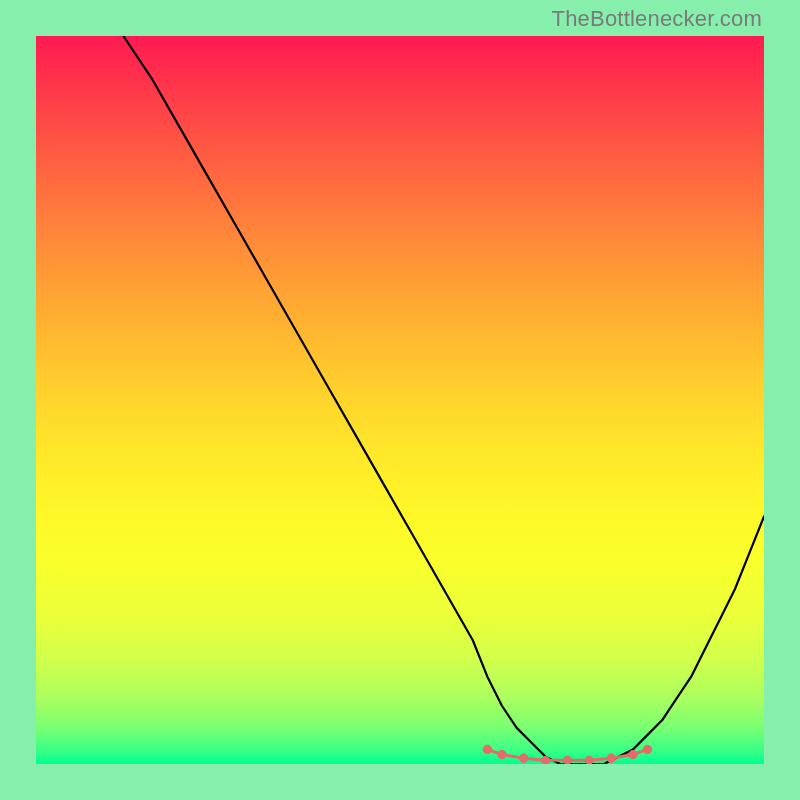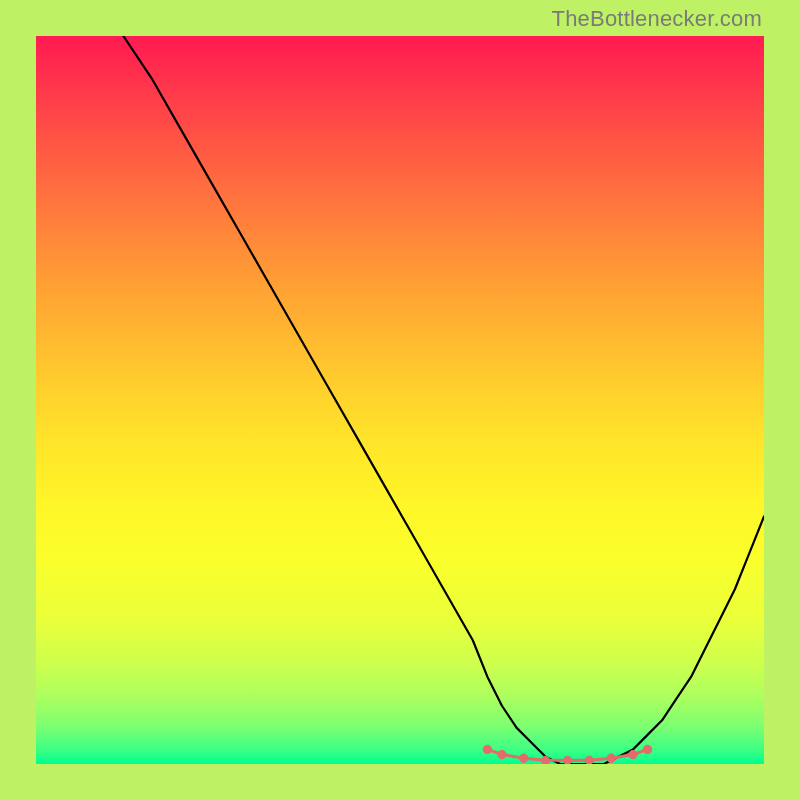--- a/index.html
+++ b/index.html
@@ -9,21 +9,21 @@
     height: 800px;
     background: #000000;
     overflow: hidden;
   }
   .frame {
     position: absolute;
     top: 0;
     left: 0;
     width: 800px;
     height: 800px;
-    background: #bef264;
+    background: #86efac;
   }
   .plot-area {
     position: absolute;
     top: 36px;
     left: 36px;
     width: 728px;
     height: 728px;
     background: linear-gradient(to bottom,
       #ff1a52 0%,
       #ff3b4a 8%,

